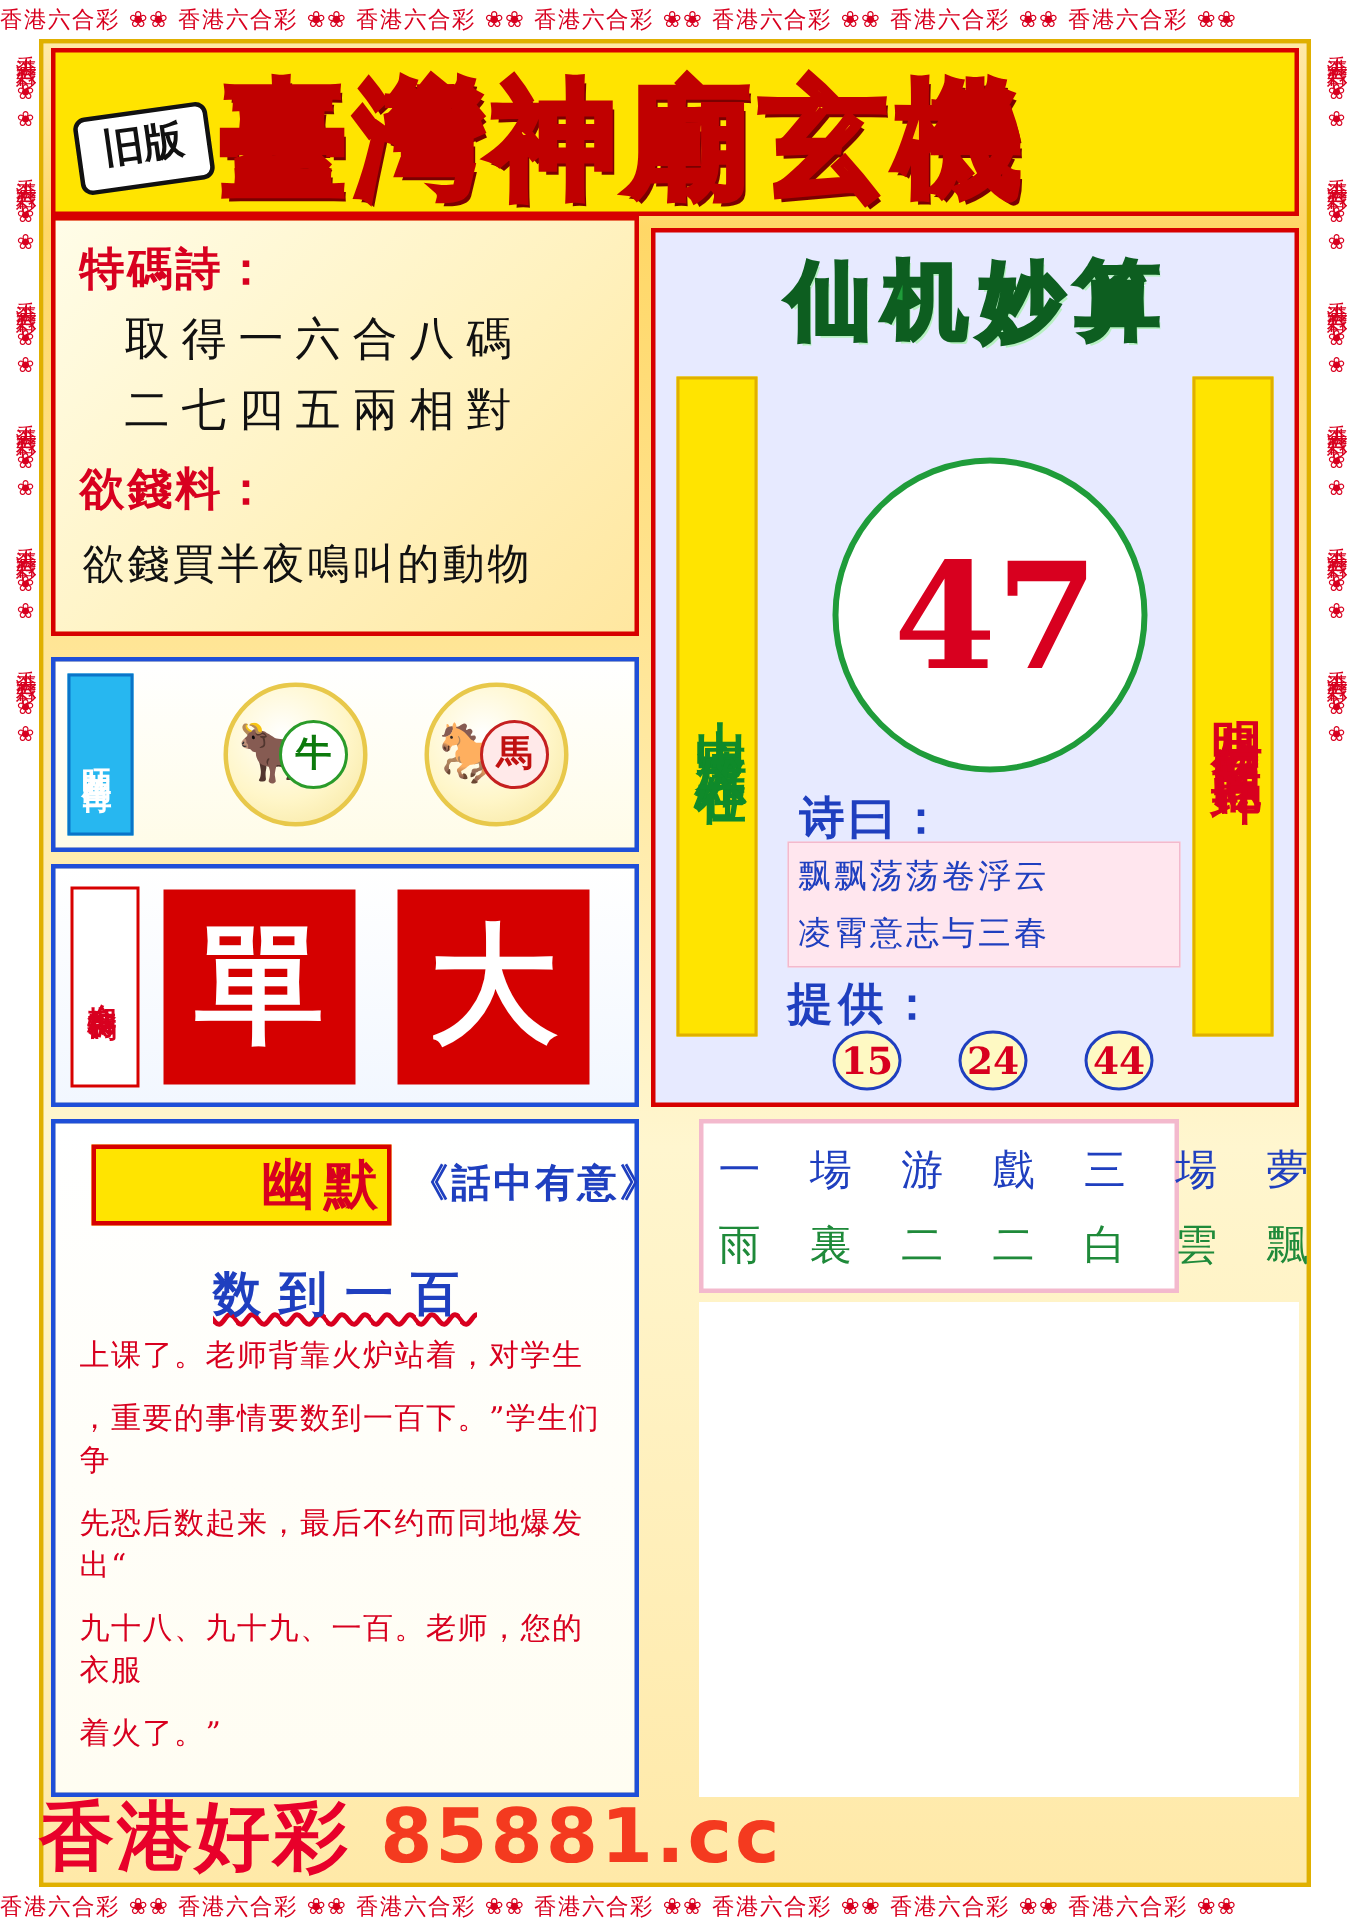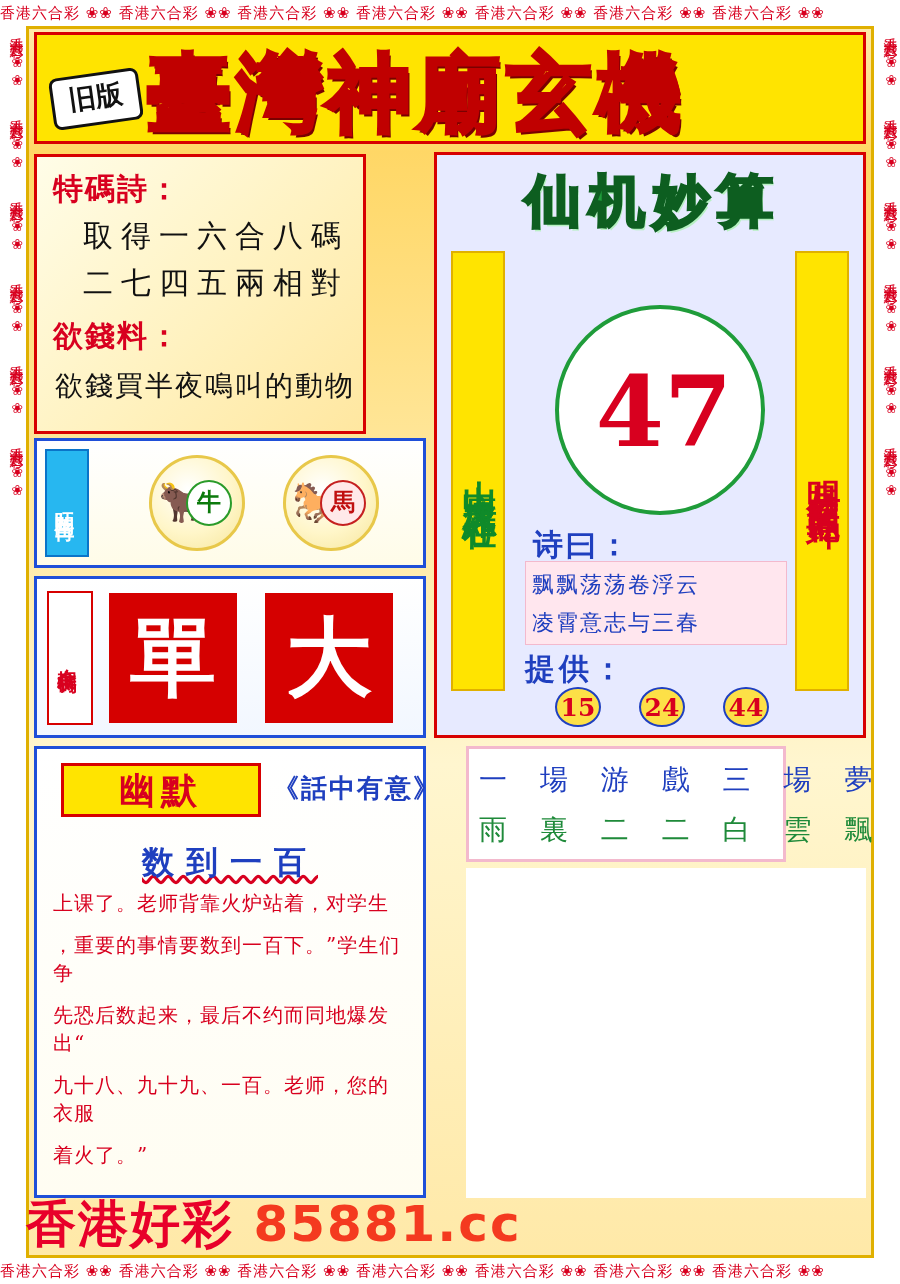--- a/index.html
+++ b/index.html
@@ -99,22 +99,22 @@
     color: #ffd000;
     -webkit-text-stroke: 4px #c00000;
     text-shadow: 3px 4px 0 #7a0000;
     line-height: 104px;
     white-space: nowrap;
   }
 
   
   #tema-box {
     position: absolute;
-    left: 34px; top: 154px;
-    width: 332px; height: 280px;
+    left: 34px; top: 144px;
+    width: 392px; height: 280px;
     background: linear-gradient(135deg,#fffde8 0%, #fff2c0 55%, #ffe7a0 100%);
     border: 3px solid #d70000;
     box-sizing: border-box;
   }
   .tema-label {
     color: #d8001f;
     font-family: "DejaVu Serif", serif;
     font-size: 30px;
     font-weight: bold;
     margin: 12px 0 2px 16px;
@@ -335,21 +335,21 @@
     font-weight: bold;
     color: #1f3fbf;
     letter-spacing: 4px;
   }
   .ball {
     position: absolute;
     top: 532px;
     width: 46px; height: 40px;
     border: 2px solid #1f3fbf;
     border-radius: 50%;
-    background: #fde047;
+    background: #fef9c3;
     color: #d8001f;
     font-family: "DejaVu Serif", serif;
     font-size: 25px;
     font-weight: bold;
     text-align: center;
     line-height: 38px;
     box-sizing: border-box;
   }
   #ball-1 { left: 118px; }
   #ball-2 { left: 202px; }
@@ -369,21 +369,21 @@
     left: 24px; top: 14px;
     width: 200px; height: 54px;
     background: #ffe400;
     border: 3px solid #d70000;
     box-sizing: border-box;
     color: #d8001f;
     font-family: "DejaVu Serif", serif;
     font-size: 36px;
     font-weight: bold;
     letter-spacing: 6px;
-    text-align: center;
+    text-align: right;
     line-height: 48px;
   }
   #humor-sub {
     position: absolute;
     left: 236px; top: 22px;
     color: #1f3fbf;
     font-family: "DejaVu Serif", serif;
     font-size: 26px;
     font-weight: bold;
     letter-spacing: 2px;

